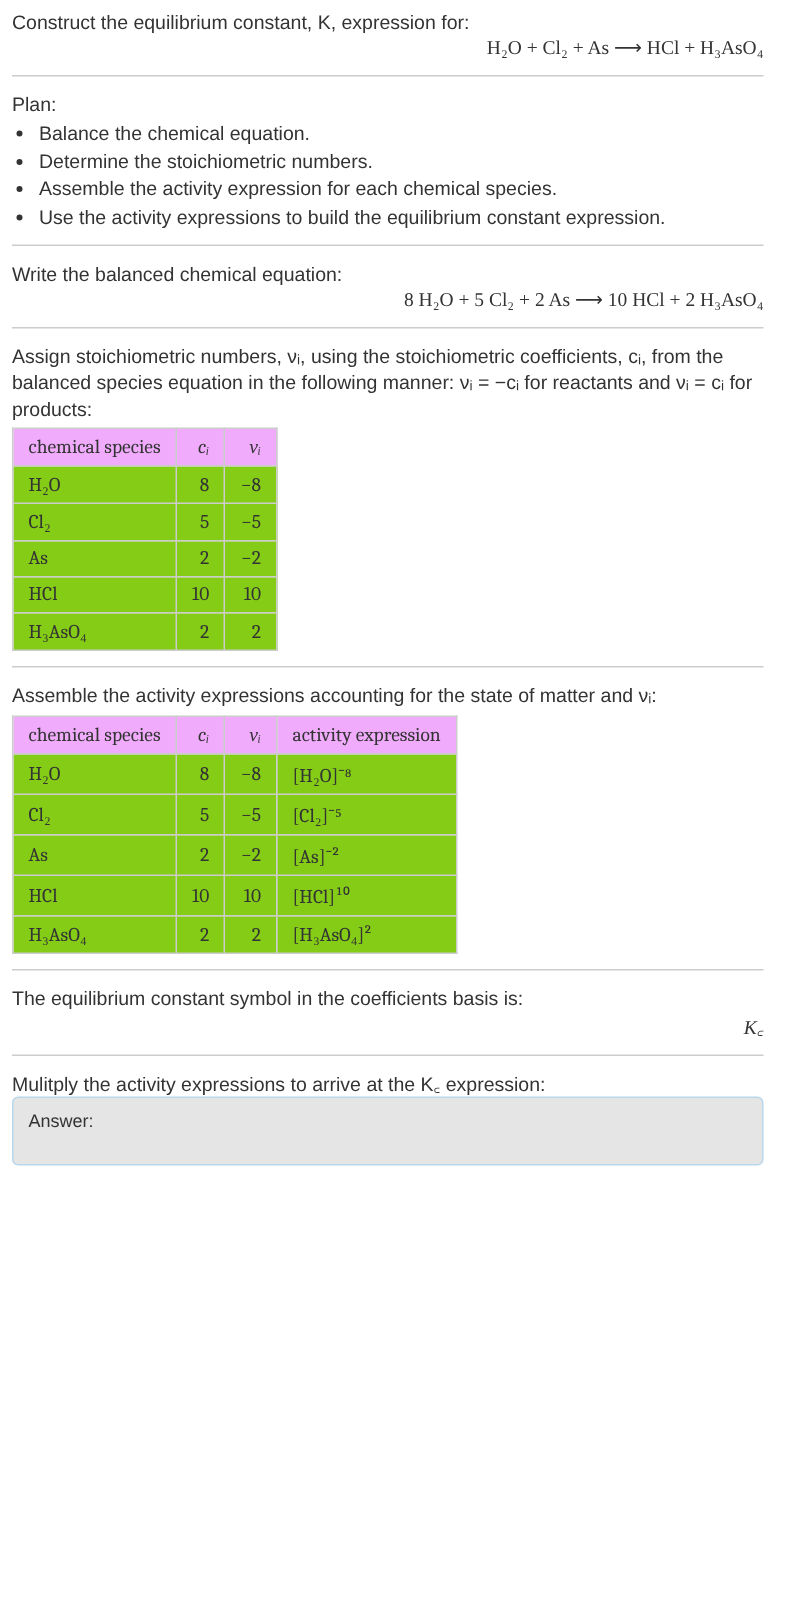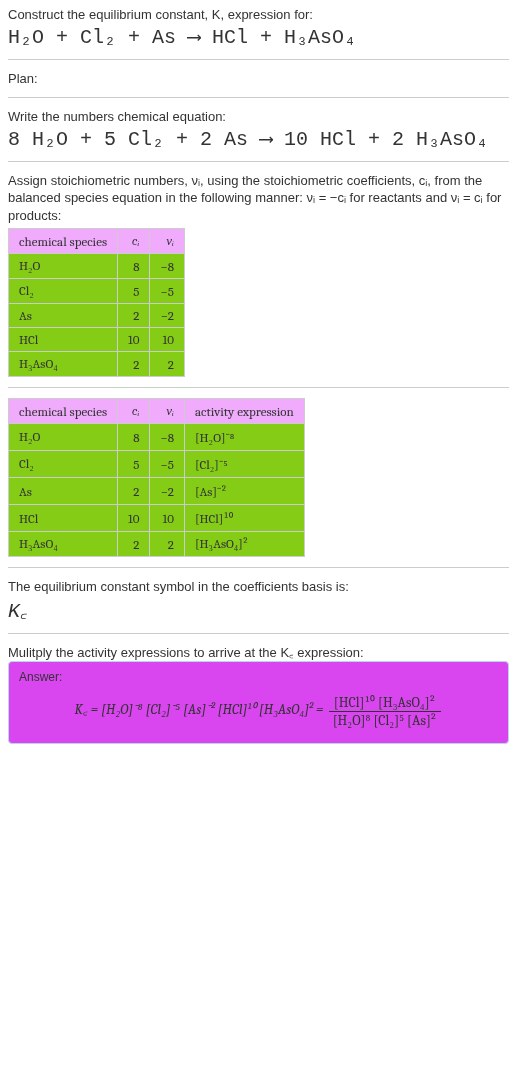--- a/index.html
+++ b/index.html
@@ -16,22 +16,23 @@
   }
   hr.sep {
     border: none;
     border-top: 1px solid #ccc;
     margin: 10px 0;
   }
   .text {
     line-height: 1.35;
   }
   .equation {
-    font-family: Liberation Mono, monospace;
-    font-size: 20px;
+    font-family: Liberation Serif, serif;
+    font-size: 13px;
+    text-align: right;
   }
   ul.plan {
     margin: 2px 0 0 0;
     padding-left: 18px;
   }
   ul.plan li { margin: 1px 0; }
   table.data {
     border-collapse: collapse;
     margin-top: 4px;
   }
@@ -42,21 +43,21 @@
     font-weight: normal;
     background: #84cc16;
     font-family: Cambria, 'Times New Roman', serif;
   }
   table.data th {
     background: #f0abfc;
   }
   table.data td.num, table.data th.num { text-align: right; }
   .i { font-style: italic; }
   .answer-box {
-    background: #d946ef;
+    background: #e5e5e5;
     border: 1px solid #b8d6ec;
     border-radius: 4px;
     padding: 8px 10px 14px 10px;
   }
   .answer-label {
     font-size: 12px;
     color: #333;
     margin-bottom: 8px;
   }
   .fraction {
@@ -78,24 +79,30 @@
 <body>
 
 <div class="page">
 
   <div class="text"><span>Construct the equilibrium constant, K, expression for:</span></div>
   <div class="equation">H₂O + Cl₂ + As ⟶ HCl + H₃AsO₄</div>
 
   <hr class="sep">
 
   <div class="text">Plan:</div>
-
-  <hr class="sep">
-
-  <div class="text">Write the numbers chemical equation:</div>
+  <ul class="plan text">
+    <li>Balance the chemical equation.</li>
+    <li>Determine the stoichiometric numbers.</li>
+    <li>Assemble the activity expression for each chemical species.</li>
+    <li>Use the activity expressions to build the equilibrium constant expression.</li>
+  </ul>
+
+  <hr class="sep">
+
+  <div class="text">Write the balanced chemical equation:</div>
   <div class="equation">8 H₂O + 5 Cl₂ + 2 As ⟶ 10 HCl + 2 H₃AsO₄</div>
 
   <hr class="sep">
 
   <div class="text">Assign stoichiometric numbers, νᵢ, using the stoichiometric coefficients, cᵢ, from the balanced species equation in the following manner: νᵢ = −cᵢ for reactants and νᵢ = cᵢ for products:</div>
 
   <table class="data">
     <tbody>
         <tr>
       <th>chemical species</th>
@@ -125,20 +132,21 @@
     <tr>
       <td>H₃AsO₄</td>
       <td class="num">2</td>
       <td class="num">2</td>
     </tr>
   </tbody>
     </table>
 
   <hr class="sep">
 
+  <div class="text">Assemble the activity expressions accounting for the state of matter and νᵢ:</div>
 
   <table class="data">
     <tbody>
         <tr>
       <th>chemical species</th>
       <th class="num"><span class="i">cᵢ</span></th>
       <th class="num"><span class="i">νᵢ</span></th>
       <th>activity expression</th>
     </tr>
     <tr>
@@ -178,22 +186,15 @@
 
   <div class="text">The equilibrium constant symbol in the coefficients basis is:</div>
   <div class="equation em">K꜀</div>
 
   <hr class="sep">
 
   <div class="text">Mulitply the activity expressions to arrive at the K꜀ expression:</div>
 
   <div class="answer-box">
     <div class="answer-label">Answer:</div>
-    <div class="kc-line">
-      <span class="em">K꜀ = [H₂O]⁻⁸ [Cl₂]⁻⁵ [As]⁻² [HCl]¹⁰ [H₃AsO₄]² =</span>
-      <span class="fraction">
-        <span class="num">[HCl]¹⁰ [H₃AsO₄]²</span>
-        <span class="den">[H₂O]⁸ [Cl₂]⁵ [As]²</span>
-      </span>
-    </div>
   </div>
 
 </div>
 
 </body></html>

